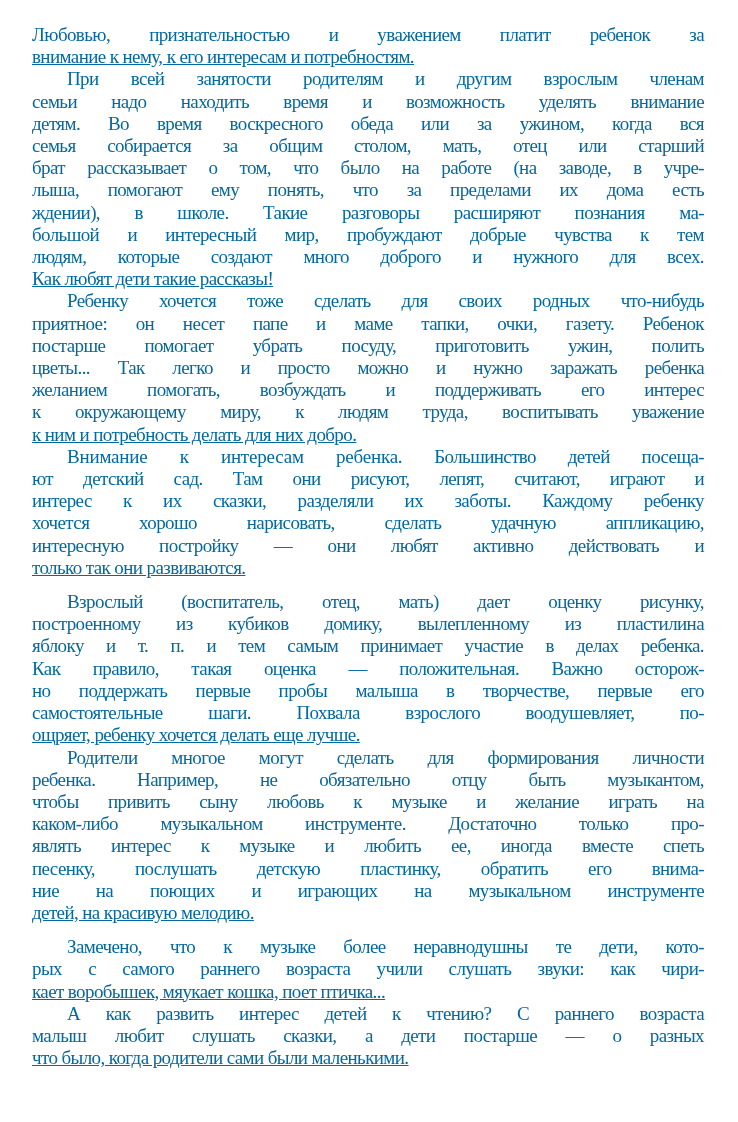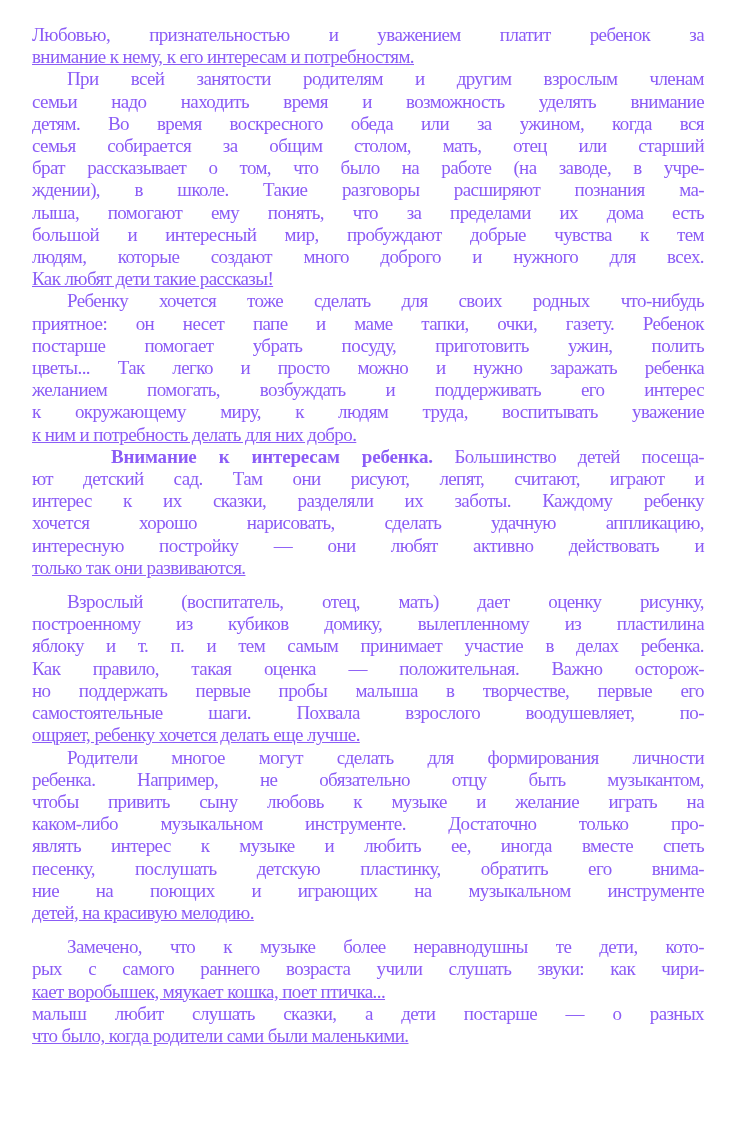--- a/index.html
+++ b/index.html
@@ -5,53 +5,53 @@
   html, body { margin: 0; padding: 0; background: #ffffff; }
   body { width: 738px; height: 1122px; overflow: hidden; position: relative; }
   .page {
     position: absolute;
     left: 32px;
     top: 24px;
     width: 672px;
     font-family: "Liberation Serif", "DejaVu Serif", serif;
     font-size: 19px;
     line-height: 22.2px;
-    color: #8b5cf6;
+    color: #0369a1;
     letter-spacing: -0.6px;
   }
   .p {
     margin: 0;
     text-align: justify;
     text-align-last: left;
     hyphens: manual;
   }
   .p.gap { margin-top: 12px; }
-  .bold { font-weight: bold; letter-spacing: -0.2px; margin-left: 44px; }
+  .bold { font-weight: normal; letter-spacing: -0.2px; }
   .line { display: block; text-align: justify; text-align-last: justify; white-space: nowrap; }
   .line.last { text-align-last: left; text-decoration: underline; }
   .line.first { padding-left: 35px; }
 </style>
 </head>
 <body>
 
 <div class="page">
 
   <div class="p">
     <span class="line">Любовью, признательностью и уважением платит ребенок за</span>
     <span class="line last">внимание к нему, к его интересам и потребностям.</span>
   </div>
 
   <div class="p">
     <span class="line first">При всей занятости родителям и другим взрослым членам</span>
     <span class="line">семьи надо находить время и возможность уделять внимание</span>
     <span class="line">детям. Во время воскресного обеда или за ужином, когда вся</span>
     <span class="line">семья собирается за общим столом, мать, отец или старший</span>
     <span class="line">брат рассказывает о том, что было на работе (на заводе, в учре-</span>
+    <span class="line">лыша, помогают ему понять, что за пределами их дома есть</span>
     <span class="line">ждении), в школе. Такие разговоры расширяют познания ма-</span>
-    <span class="line">лыша, помогают ему понять, что за пределами их дома есть</span>
     <span class="line">большой и интересный мир, пробуждают добрые чувства к тем</span>
     <span class="line">людям, которые создают много доброго и нужного для всех.</span>
     <span class="line last">Как любят дети такие рассказы!</span>
   </div>
 
   <div class="p">
     <span class="line first">Ребенку хочется тоже сделать для своих родных что-нибудь</span>
     <span class="line">приятное: он несет папе и маме тапки, очки, газету. Ребенок</span>
     <span class="line">постарше помогает убрать посуду, приготовить ужин, полить</span>
     <span class="line">цветы... Так легко и просто можно и нужно заражать ребенка</span>
@@ -90,17 +90,18 @@
     <span class="line last">детей, на красивую мелодию.</span>
   </div>
 
   <div class="p gap">
     <span class="line first">Замечено, что к музыке более неравнодушны те дети, кото-</span>
     <span class="line">рых с самого раннего возраста учили слушать звуки: как чири-</span>
     <span class="line last">кает воробышек, мяукает кошка, поет птичка...</span>
   </div>
 
   <div class="p">
+    <span class="line first">А как развить интерес детей к чтению? С раннего возраста</span>
     <span class="line">малыш любит слушать сказки, а дети постарше — о разных</span>
     <span class="line last">что было, когда родители сами были маленькими.</span>
   </div>
 
 </div>
 
 </body></html>

